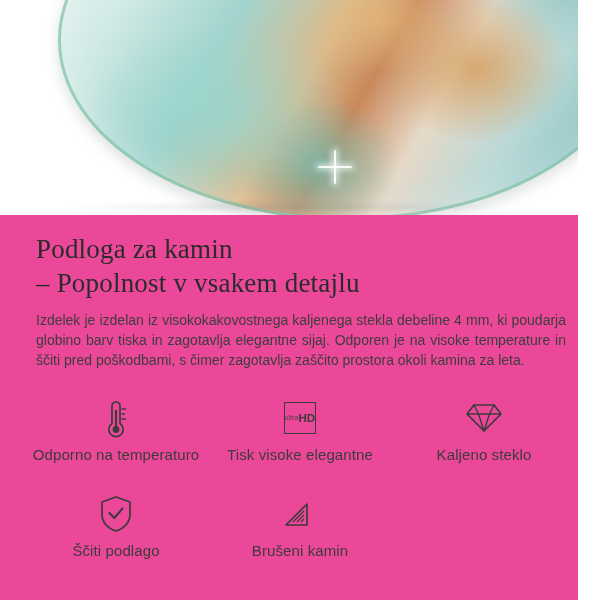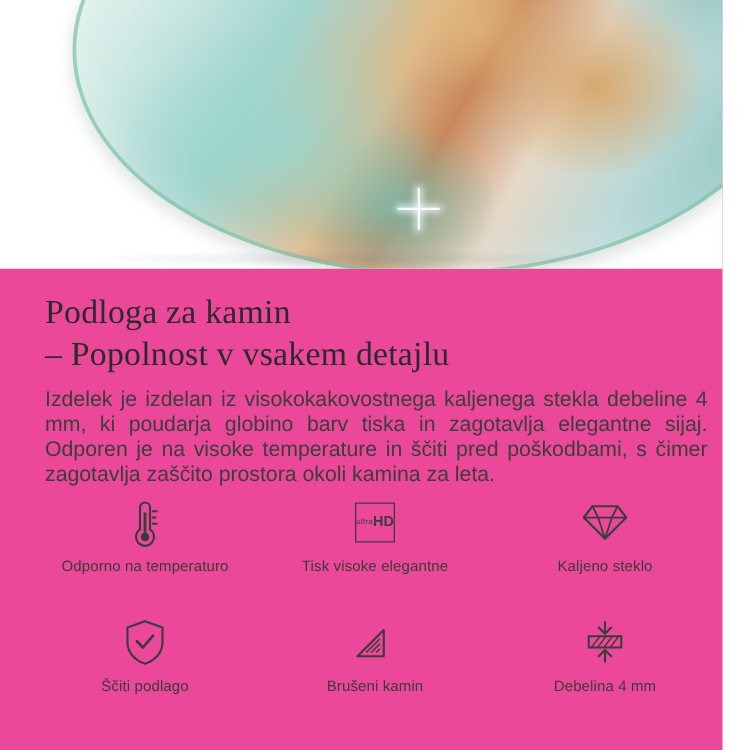--- a/index.html
+++ b/index.html
@@ -114,21 +114,21 @@
     color: #2b2b2b;
     letter-spacing: 0.2px;
     white-space: pre-line;
   }
   .body-copy {
     position: absolute;
     left: 36px;
     top: 310px;
     width: 530px;
     font-family: "Liberation Sans", sans-serif;
-    font-size: 17px;
+    font-size: 14px;
     line-height: 20px;
     color: #3d3d3d;
     text-align: justify;
   }
 
   
   .features {
     position: absolute;
     left: 24px;
     top: 396px;
@@ -145,21 +145,21 @@
     height: 80px;
   }
   .feature-icon {
     height: 44px;
     display: flex;
     align-items: center;
     justify-content: center;
   }
   .feature-label {
     margin-top: 6px;
-    font-size: 12px;
+    font-size: 15px;
     color: #3b3b3b;
     letter-spacing: 0.1px;
   }
   .hd-box {
     width: 30px;
     height: 30px;
     border: 1.6px solid #3b3b3b;
     display: flex;
     flex-direction: row;
     align-items: center;
@@ -252,31 +252,15 @@
         <svg width="36" height="32" viewBox="0 0 36 32">
           <path d="M4 27 L25 27 L25 6 Z" fill="none" stroke="#3b3b3b" stroke-width="1.7" stroke-linejoin="round"></path>
           <line x1="11" y1="24" x2="22" y2="13" stroke="#3b3b3b" stroke-width="1.3"></line>
           <line x1="15" y1="24" x2="22" y2="17" stroke="#3b3b3b" stroke-width="1.3"></line>
           <line x1="19" y1="24" x2="22" y2="21" stroke="#3b3b3b" stroke-width="1.3"></line>
         </svg>
       </div>
       <div class="feature-label">Brušeni kamin</div>
     </div>
 
-    <div class="feature">
-      <div class="feature-icon">
-        <svg width="34" height="40" viewBox="0 0 34 40">
-          <line x1="17" y1="3" x2="17" y2="12" stroke="#3b3b3b" stroke-width="1.7"></line>
-          <polyline points="12,8 17,13 22,8" fill="none" stroke="#3b3b3b" stroke-width="1.7" stroke-linecap="round" stroke-linejoin="round"></polyline>
-          <rect x="4" y="15" width="26" height="9" fill="none" stroke="#3b3b3b" stroke-width="1.6"></rect>
-          <line x1="6" y1="24" x2="13" y2="15" stroke="#3b3b3b" stroke-width="1.1"></line>
-          <line x1="11" y1="24" x2="18" y2="15" stroke="#3b3b3b" stroke-width="1.1"></line>
-          <line x1="16" y1="24" x2="23" y2="15" stroke="#3b3b3b" stroke-width="1.1"></line>
-          <line x1="21" y1="24" x2="28" y2="15" stroke="#3b3b3b" stroke-width="1.1"></line>
-          <line x1="17" y1="36" x2="17" y2="27" stroke="#3b3b3b" stroke-width="1.7"></line>
-          <polyline points="12,31 17,26 22,31" fill="none" stroke="#3b3b3b" stroke-width="1.7" stroke-linecap="round" stroke-linejoin="round"></polyline>
-        </svg>
-      </div>
-      <div class="feature-label">Debelina 4 mm</div>
-    </div>
 
   </div>
 </div>
 
 </body></html>

